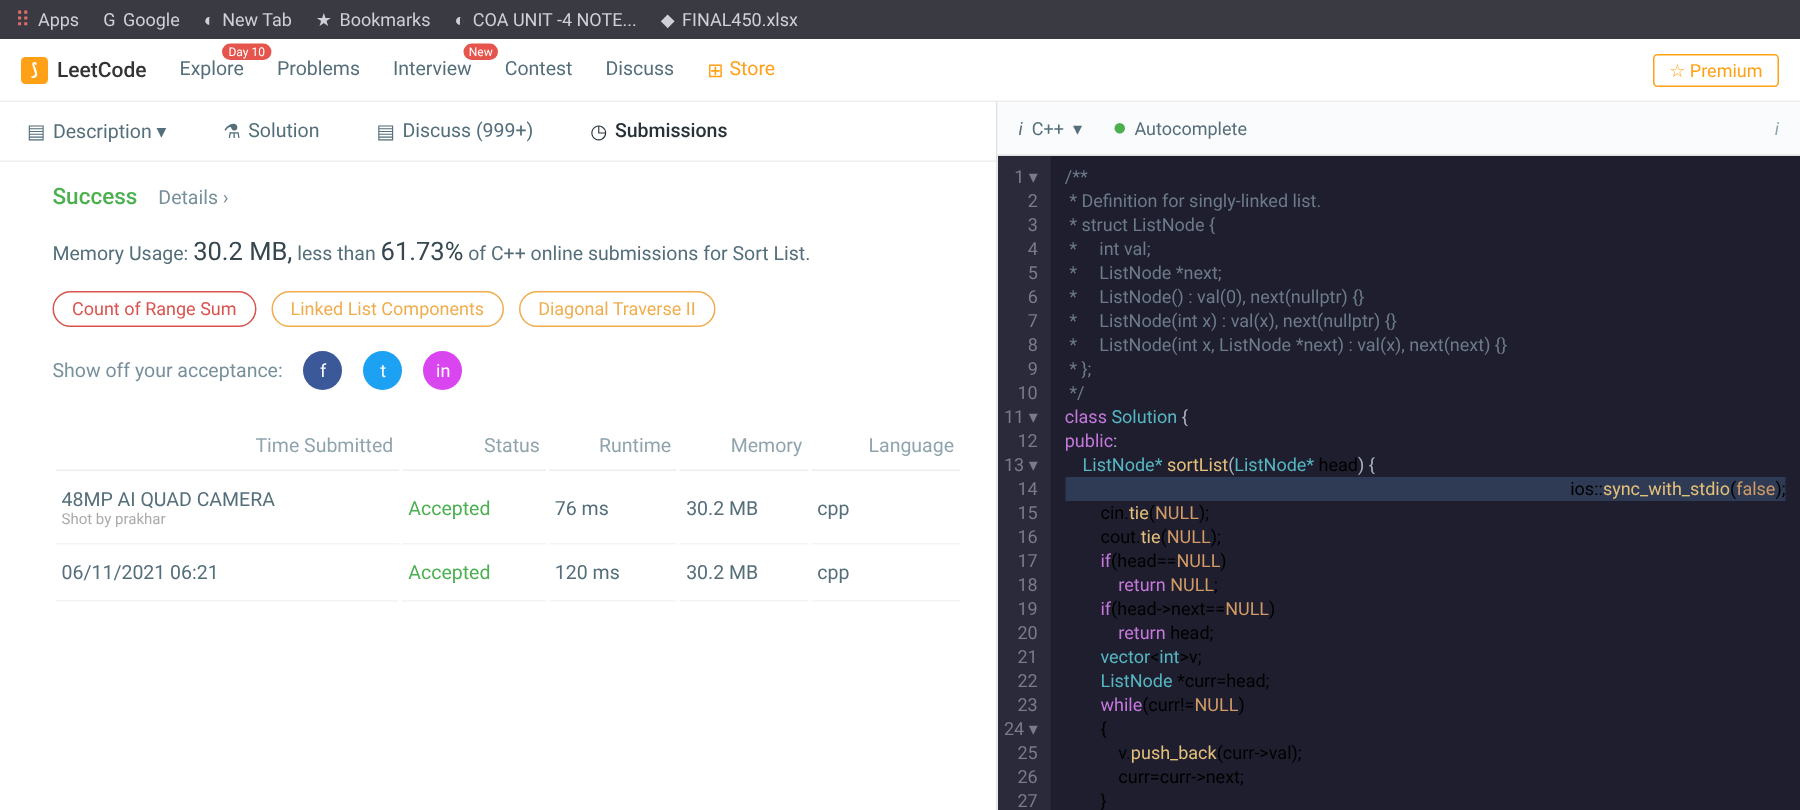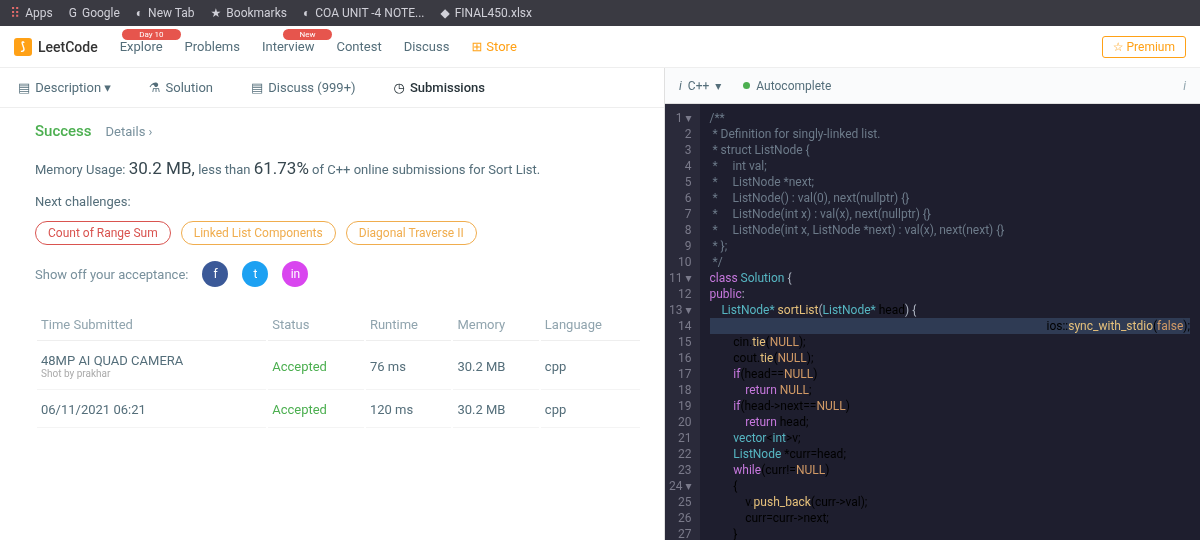--- a/index.html
+++ b/index.html
@@ -4,21 +4,21 @@
 <style>
 * { margin:0; padding:0; box-sizing:border-box; font-family:-apple-system,BlinkMacSystemFont,"Segoe UI",Roboto,sans-serif; }
 body { width:1200px; height:540px; overflow:hidden; background:#f5f5f5; }
 .browser-bar { background:#3a3a42; height:26px; display:flex; align-items:center; padding:0 10px; gap:16px; color:#d0d0d8; font-size:12px; }
 .browser-bar .bm { display:flex; align-items:center; gap:5px; cursor:pointer; }
 .browser-bar .apps-icon { color:#e26b6b; font-size:14px; }
 .site-header { background:#fff; height:42px; display:flex; align-items:center; padding:0 14px; gap:22px; border-bottom:1px solid #eee; position:relative; }
 .logo { display:flex; align-items:center; gap:6px; color:#333; font-weight:500; font-size:14px; }
 .logo-icon { width:18px; height:18px; background:#ffa116; border-radius:3px; display:inline-flex; align-items:center; justify-content:center; color:#fff; font-size:11px; font-weight:bold; }
 .nav-item { color:#546e7a; font-size:13px; cursor:pointer; position:relative; }
-.nav-badge { position:absolute; top:-10px; right:-18px; background:#e6554d; color:#fff; font-size:8px; padding:1px 17px; border-radius:6px; }
+.nav-badge { position:absolute; top:-10px; right:-18px; background:#e6554d; color:#fff; font-size:8px; padding:1px 4px; border-radius:6px; }
 .store { color:#ffa116; display:flex; align-items:center; gap:4px; }
 .premium { position:absolute; right:14px; border:1px solid #ffa116; color:#ffa116; font-size:12px; padding:3px 10px; border-radius:3px; cursor:pointer; }
 .content { display:flex; height:calc(100% - 68px); }
 .left { flex:0 0 665px; background:#fff; border-right:1px solid #e0e0e0; display:flex; flex-direction:column; }
 .tabs { display:flex; padding:0 18px; border-bottom:1px solid #eee; height:40px; align-items:center; gap:38px; color:#546e7a; font-size:13px; }
 .tab { cursor:pointer; display:flex; align-items:center; gap:5px; }
 .tab.active { color:#263238; font-weight:500; }
 .sub-body { padding:14px 22px; overflow:auto; flex:1;margin-left:13px; }
 .success-row { display:flex; align-items:baseline; gap:14px; margin-bottom:18px; }
 .success { color:#4caf50; font-size:15px; font-weight:500; }
@@ -27,21 +27,21 @@
 .stat .big { font-size:17px; color:#37474f; }
 .section-label { color:#546e7a; font-size:13px; margin:10px 0 12px; }
 .pills { display:flex; gap:10px; flex-wrap:wrap; margin-bottom:16px; }
 .pill { border:1px solid; border-radius:14px; padding:4px 12px; font-size:12px; cursor:pointer; }
 .pill.red { color:#d9534f; border-color:#d9534f; }
 .pill.orange { color:#f0ad4e; border-color:#f0ad4e; }
 .share-row { display:flex; align-items:center; gap:14px; color:#78909c; font-size:13px; margin-bottom:20px; }
 .share-icon { width:26px; height:26px; border-radius:50%; display:inline-flex; align-items:center; justify-content:center; color:#fff; font-size:12px; cursor:pointer; }
 .fb { background:#3b5998; } .tw { background:#1da1f2; } .li { background:#d946ef; }
 .table { width:100%; font-size:13px; color:#546e7a; }
-.table th { text-align:left; font-weight:400; padding:8px 4px; color:#90a4ae; border-bottom:1px solid #eee; }
+.table th { text-align:right; font-weight:400; padding:8px 4px; color:#90a4ae; border-bottom:1px solid #eee; }
 .table td { padding:10px 4px; border-bottom:1px solid #f4f4f4; }
 .accepted { color:#4caf50; }
 .right { flex:1; display:flex; flex-direction:column; }
 .editor-top { background:#fafbfc; height:36px; display:flex; align-items:center; padding:0 14px; gap:22px; font-size:12px; color:#546e7a; border-bottom:1px solid #e0e0e0; }
 .lang-sel { display:flex; align-items:center; gap:6px; cursor:pointer; }
 .auto { display:flex; align-items:center; gap:6px; }
 .dot { width:7px; height:7px; border-radius:50%; background:#4caf50; }
 .info-i { margin-left:auto; font-style:italic; cursor:pointer; color:#90a4ae; }
 .editor { flex:1; background:#1e1e2e; display:flex; font-family:Consolas,Monaco,monospace; font-size:12px; overflow:auto; }
 .gutter { background:#2a2a3a; color:#7a7a8a; text-align:right; padding:6px 8px 6px 4px; user-select:none; line-height:16px; }
@@ -117,21 +117,20 @@
         <span class="success">Success</span>
         <span class="details">Details ›</span>
       </div>
       <div class="stat">
         <span>Memory Usage:</span>
         <span class="big">30.2 MB,</span>
         <span> less than </span>
         <span class="big">61.73%</span>
         <span> of C++ online submissions for Sort List.</span>
       </div>
-      <div class="section-label">Next challenges:</div>
       <div class="pills" id="pills">
           <span class="pill red">Count of Range Sum</span>
           <span class="pill orange">Linked List Components</span>
           <span class="pill orange">Diagonal Traverse II</span>
         </div>
       <div class="share-row">
         <span>Show off your acceptance:</span>
         <span class="share-icon fb">f</span>
         <span class="share-icon tw">t</span>
         <span class="share-icon li">in</span>

